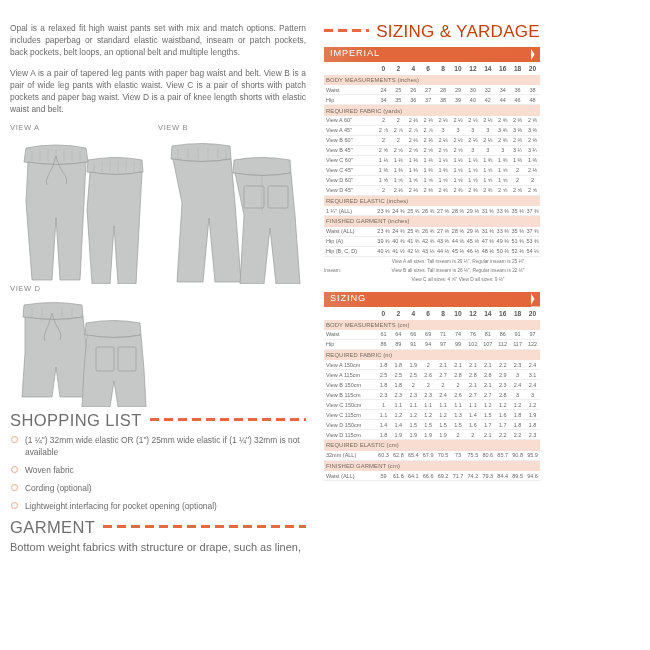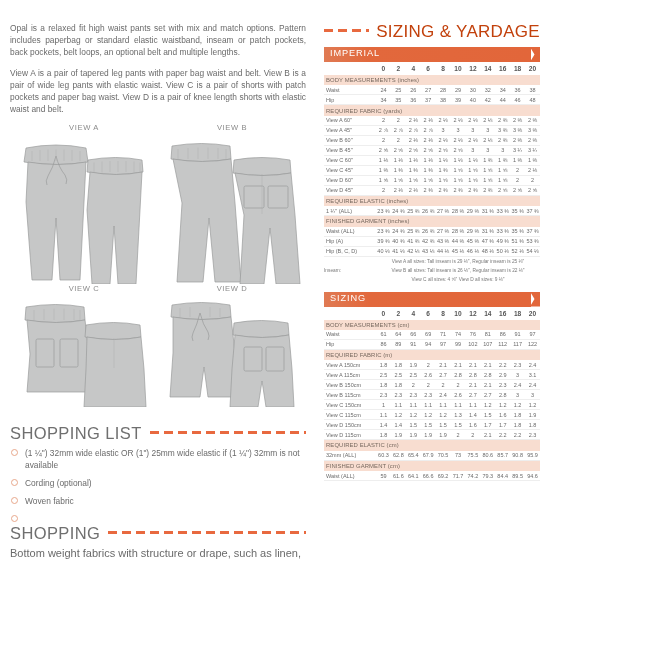--- a/index.html
+++ b/index.html
@@ -12,27 +12,27 @@
   }
   .page { display:flex; width:546px; height:650px; }
 
   
   .left { width: 320px; padding: 22px 14px 0 10px; }
   .intro p { font-size: 8.4px; line-height: 12.2px; text-align: justify; color:#6a6a6a; margin-bottom: 8px; }
 
   .views { margin-top: 2px; }
   .view-row { display:flex; }
   .view-cell { width: 50%; }
-  .view-label { text-align:center; font-size: 7.6px; letter-spacing: 0.6px; color:#8a8a8a; margin-bottom: 2px; }
+  .view-label { text-align:left; font-size: 7.6px; letter-spacing: 0.6px; color:#8a8a8a; margin-bottom: 2px; }
   .figs { display:flex; justify-content:center; align-items:flex-end; height: 150px; }
   .figs.short { height: 112px; }
   svg.fig { display:block; }
 
   
-  .sec-head { display:flex; align-items:center; margin-top: 17px; margin-bottom: 4px; justify-content: space-between; }
+  .sec-head { display:flex; align-items:center; margin-top: 4px; margin-bottom: 4px; justify-content: space-between; }
   .sec-head .t { font-size: 16.5px; letter-spacing: 0.4px; color:#6f6f6f; font-weight:400; white-space:nowrap; }
   .dashline { flex:1; height:3px; margin-left:8px; margin-bottom:2px;
      background: repeating-linear-gradient(to right,#e8693f 0 9px, transparent 9px 14px); }
 
   ul.shop { list-style:none; }
   ul.shop li { position:relative; padding-left: 15px; font-size:8.4px; line-height:12px; margin-bottom: 6px; color:#6a6a6a; }
   ul.shop li .bullet { position:absolute; left:1px; top:2px; width:7px; height:7px;
      border:1px solid #e8a88c; border-radius:50%; }
 
   .fabrics-text { font-size:11px; line-height:12.2px; text-align:justify; color:#6a6a6a; }
@@ -113,39 +113,20 @@
                 <path d="M20 15 v10 M30 14 v11 M40 13.5 v11.5 M50 13.5 v11.5 M60 14 v11 M68 15 v10"></path>
                 <path d="M104 40 v40"></path>
               </g>
             </svg>
           </div>
         </div>
       </div>
 
       <div class="view-row">
         <div class="view-cell">
-          <div class="view-label">VIEW C</div>
-          <div class="figs short">
-            <svg class="fig" width="148" height="110" viewBox="0 0 148 110">
-              <g fill="#c6c7c7" stroke="#9a9b9b" stroke-width="0.7">
-                <path d="M16 10 q30 -5 58 0 l1 13 q-30 5 -60 0 z"></path>
-                <path d="M17 23 q30 5 58 0 l4 34 l3 38 h-65 l3 -38 z"></path>
-                <rect x="26" y="42" width="18" height="28" rx="1.5"></rect>
-                <rect x="50" y="42" width="18" height="28" rx="1.5"></rect>
-                <path d="M76 28 q28 -5 54 0 l1 12 q-28 5 -56 0 z"></path>
-                <path d="M77 40 q28 5 54 0 l3 32 l2 38 h-62 l2 -38 z"></path>
-              </g>
-              <g stroke="#a9aaaa" stroke-width="0.5" fill="none" opacity="0.8">
-                <path d="M24 13 v10 M34 12 v11 M44 11.5 v11.5 M54 11.5 v11.5 M64 12 v11 M70 13 v10"></path>
-                <path d="M104 41 v30"></path>
-              </g>
-            </svg>
-          </div>
-        </div>
-        <div class="view-cell">
           <div class="view-label">VIEW D</div>
           <div class="figs short">
             <svg class="fig" width="148" height="110" viewBox="0 0 148 110">
               <g fill="#c6c7c7" stroke="#9a9b9b" stroke-width="0.7">
                 <path d="M14 8 q30 -5 58 0 l1 12 q-30 5 -60 0 z"></path>
                 <path d="M15 20 q30 5 58 0 l4 36 l3 44 h-30 l-4 -30 -4 30 h-30 l3 -44 z"></path>
                 <path d="M42 16 q-3 12 -7 20 q-2 4 0 8" fill="none"></path>
                 <path d="M42 16 q3 12 8 19 q2 4 0 8" fill="none"></path>
                 <path d="M76 26 q28 -5 54 0 l1 12 q-28 5 -56 0 z"></path>
                 <path d="M77 38 q28 5 54 0 l3 34 l2 38 h-28 l-4 -26 -4 26 h-28 l2 -38 z"></path>
@@ -162,27 +143,27 @@
 
     </div>
 
     <div class="sec-head">
       <span class="t">SHOPPING LIST</span>
       <span class="dashline"></span>
     </div>
     <ul class="shop">
       <li><span class="bullet"></span><span>(1 ¼") 32mm wide elastic
 OR (1") 25mm wide elastic if (1 ¼") 32mm is not available</span></li>
+      <li><span class="bullet"></span><span>Woven fabric</span></li>
       <li><span class="bullet"></span><span>Cording (optional)</span></li>
-      <li><span class="bullet"></span><span>Woven fabric</span></li>
-      <li><span class="bullet"></span></li>
+      <li><span class="bullet"></span><span>Lightweight interfacing for pocket opening (optional)</span></li>
     </ul>
 
     <div class="sec-head">
-      <span class="t">SHOPPING</span>
+      <span class="t">GARMENT</span>
       <span class="dashline"></span>
     </div>
     <div class="fabrics-text">Bottom weight fabrics with structure or drape, such as linen,</div>
   </div>
 
   <div class="right">
 
     <div class="title-row">
       <span class="dashline"></span>
       <span class="big-title">SIZING &amp; YARDAGE</span>

